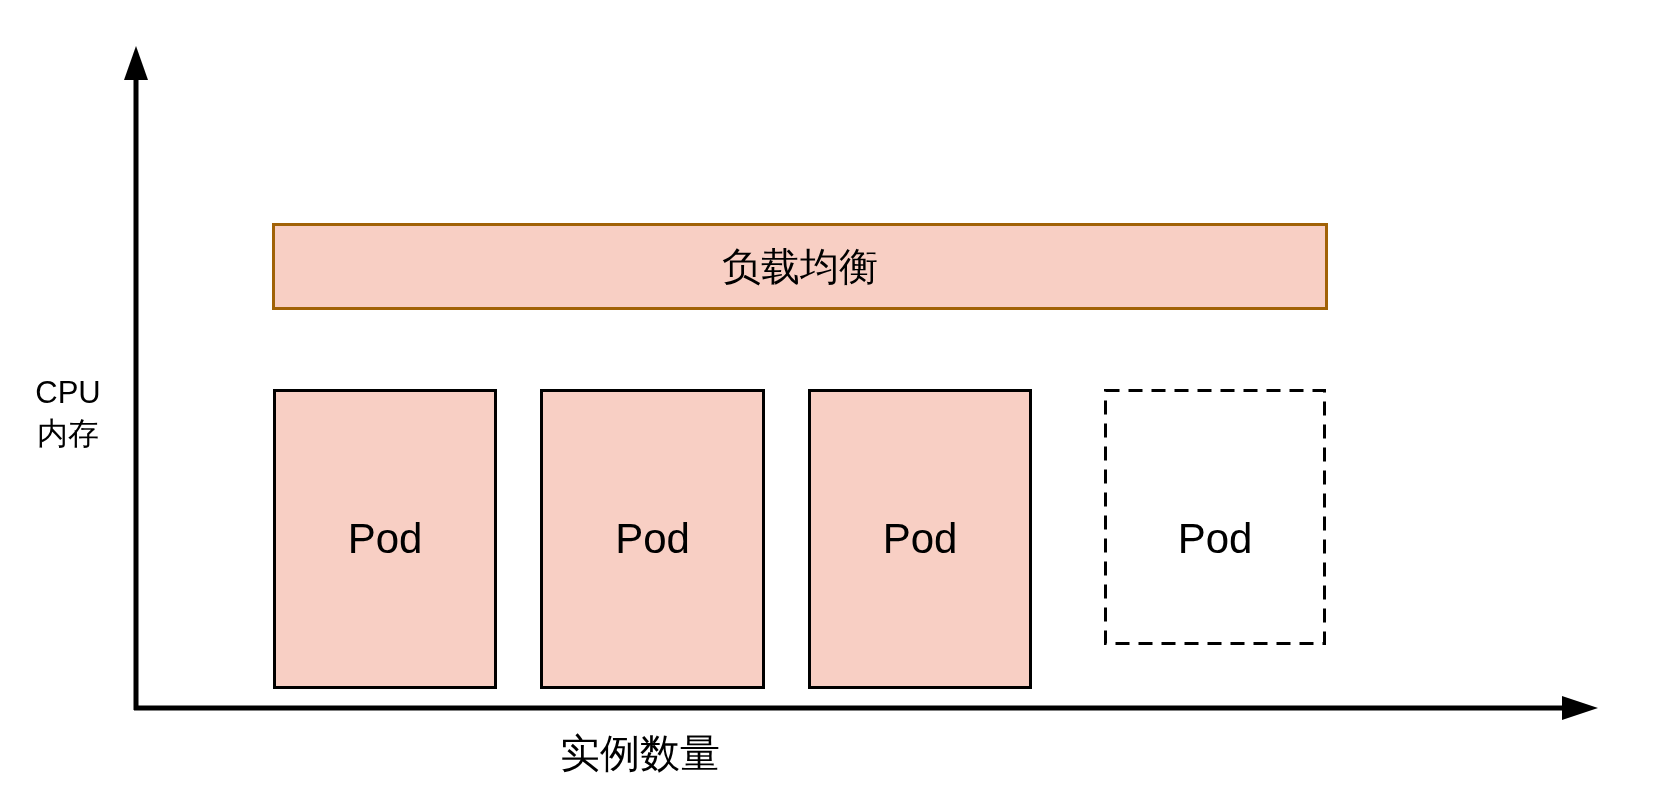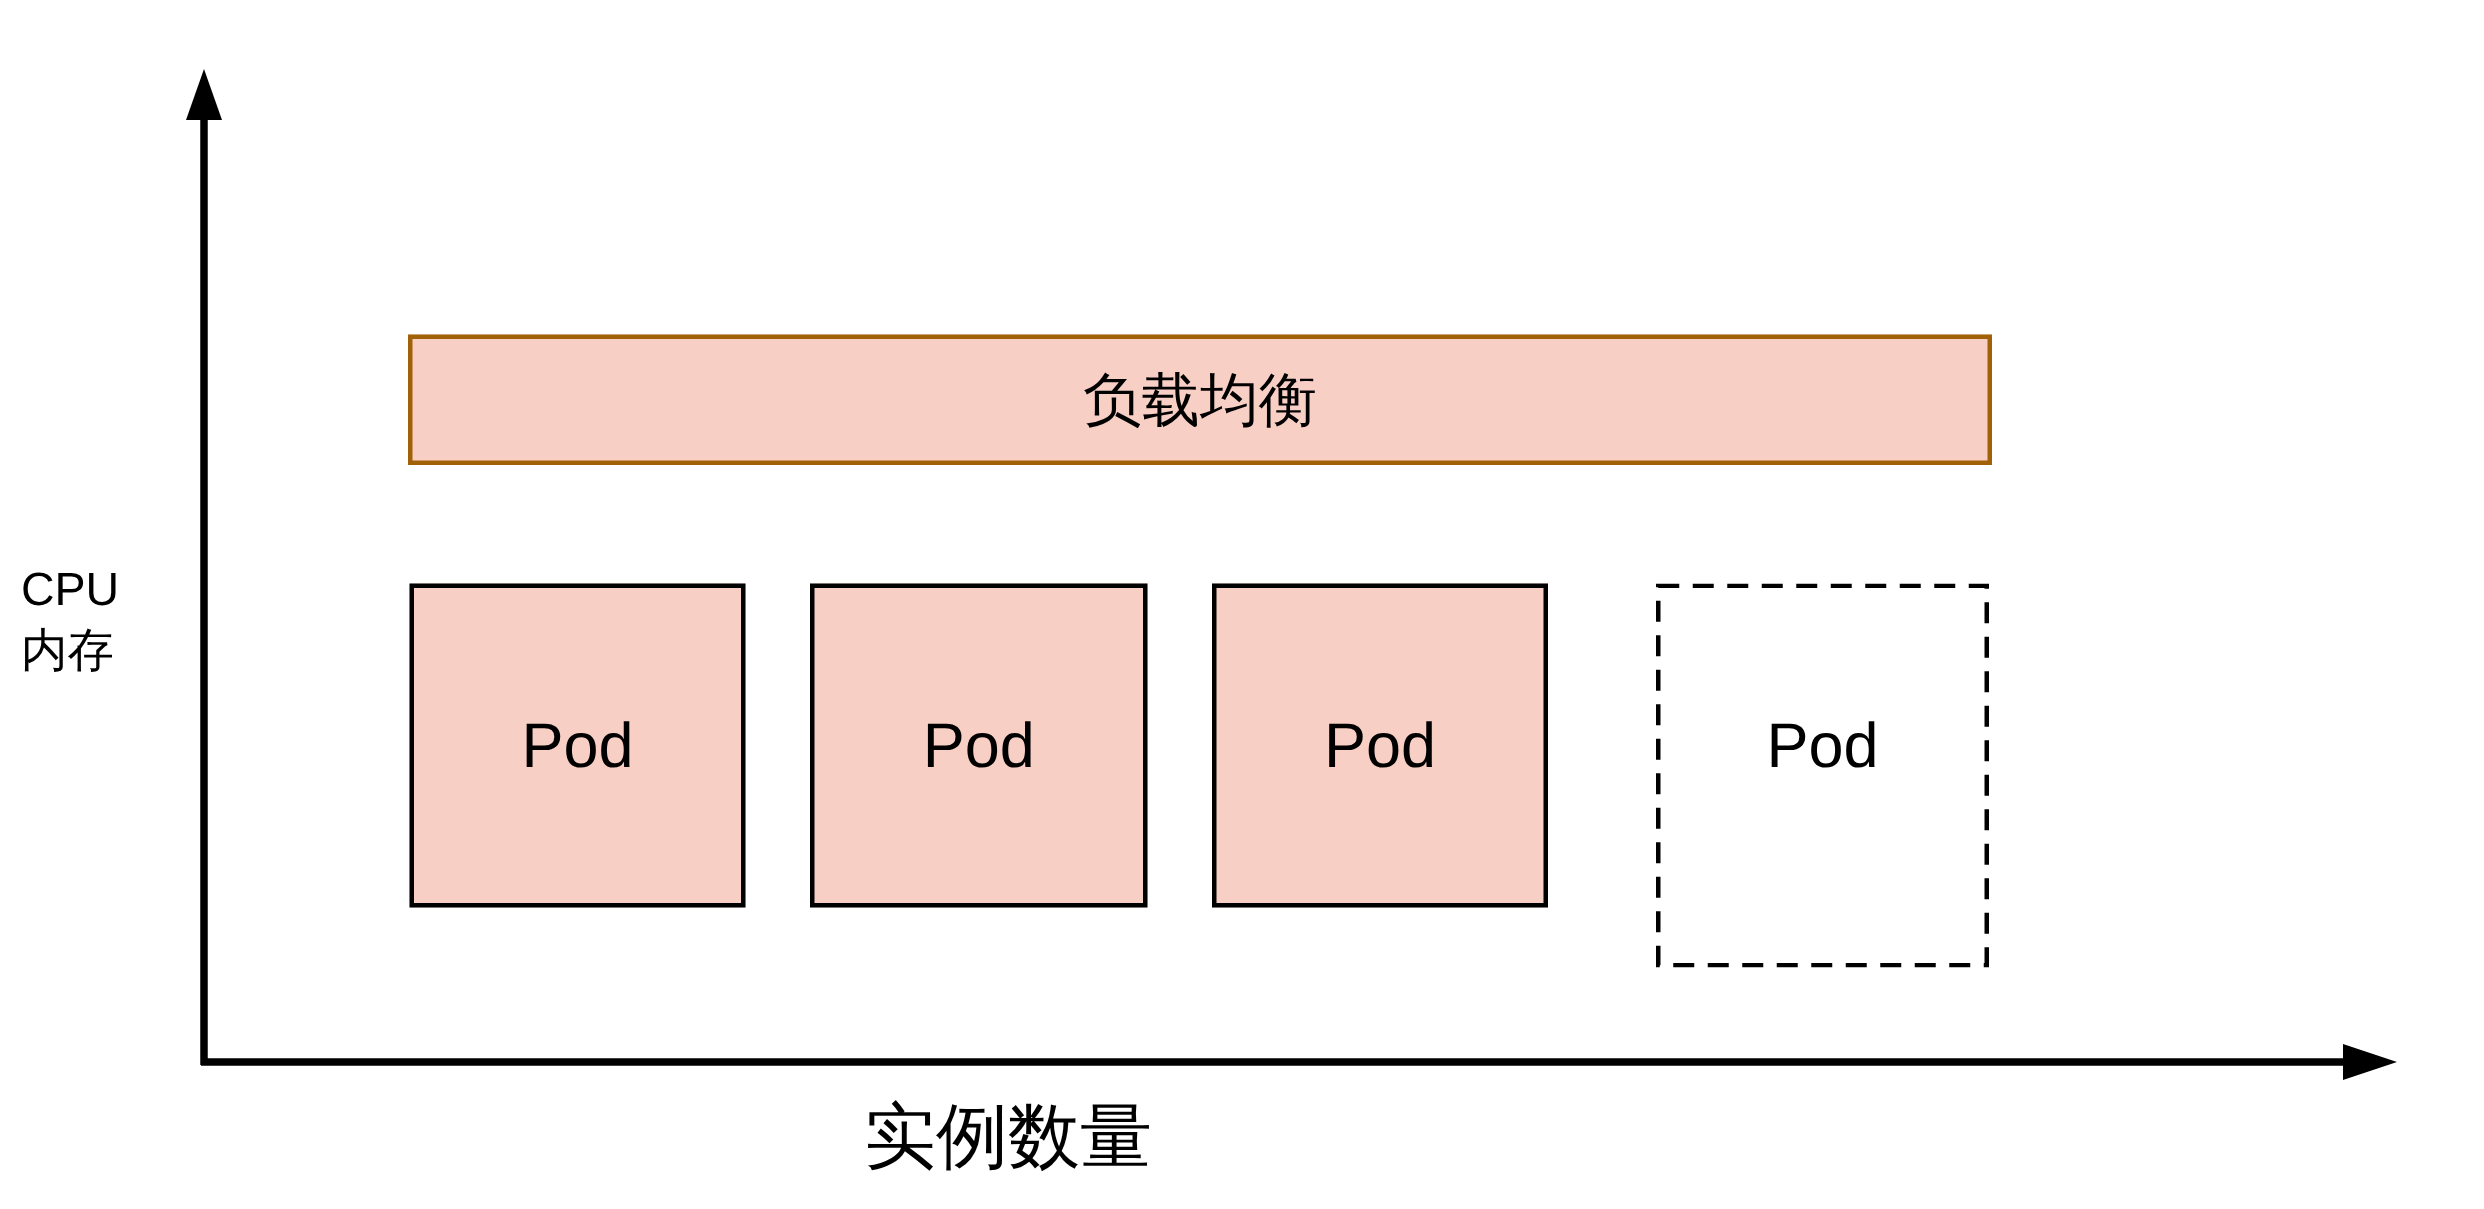--- a/index.html
+++ b/index.html
@@ -27,21 +27,21 @@
   }
   .arrowhead {
     fill: #000000;
     stroke: none;
   }
   .ylabel {
     position: absolute;
     left: 14px;
     top: 372px;
     width: 108px;
-    text-align: left;
+    text-align: center;
     font-size: 31px;
     line-height: 41px;
     white-space: nowrap;
   }
   .lb-box {
     position: absolute;
     left: 272px;
     top: 223px;
     width: 1056px;
     height: 87px;
@@ -50,21 +50,21 @@
     border: 3px solid #a16207;
     display: flex;
     align-items: center;
     justify-content: center;
     font-size: 39px;
   }
   .pod {
     position: absolute;
     top: 389px;
     width: 224px;
-    height: 216px;
+    height: 300px;
     box-sizing: border-box;
     background: #f8cfc4;
     border: 3px solid #000000;
     display: flex;
     align-items: center;
     justify-content: center;
     font-size: 42px;
     text-align: right;
   }
   .pod-1 { left: 273px; }
@@ -80,25 +80,25 @@
     position: absolute;
     left: 0;
     top: 0;
   }
   .pod-label {
     position: relative;
     z-index: 1;
   }
   .xlabel {
     position: absolute;
-    left: 572px;
+    left: 540px;
     top: 726px;
     width: 200px;
     text-align: center;
-    font-size: 48px;
+    font-size: 40px;
     white-space: nowrap;
   }
 </style>
 </head>
 <body>
 
 <div class="canvas">
 
   <svg class="axes" width="1656" height="806" viewBox="0 0 1656 806" aria-hidden="true">
     <line class="axis-line" x1="136" y1="710" x2="136" y2="74"></line>

